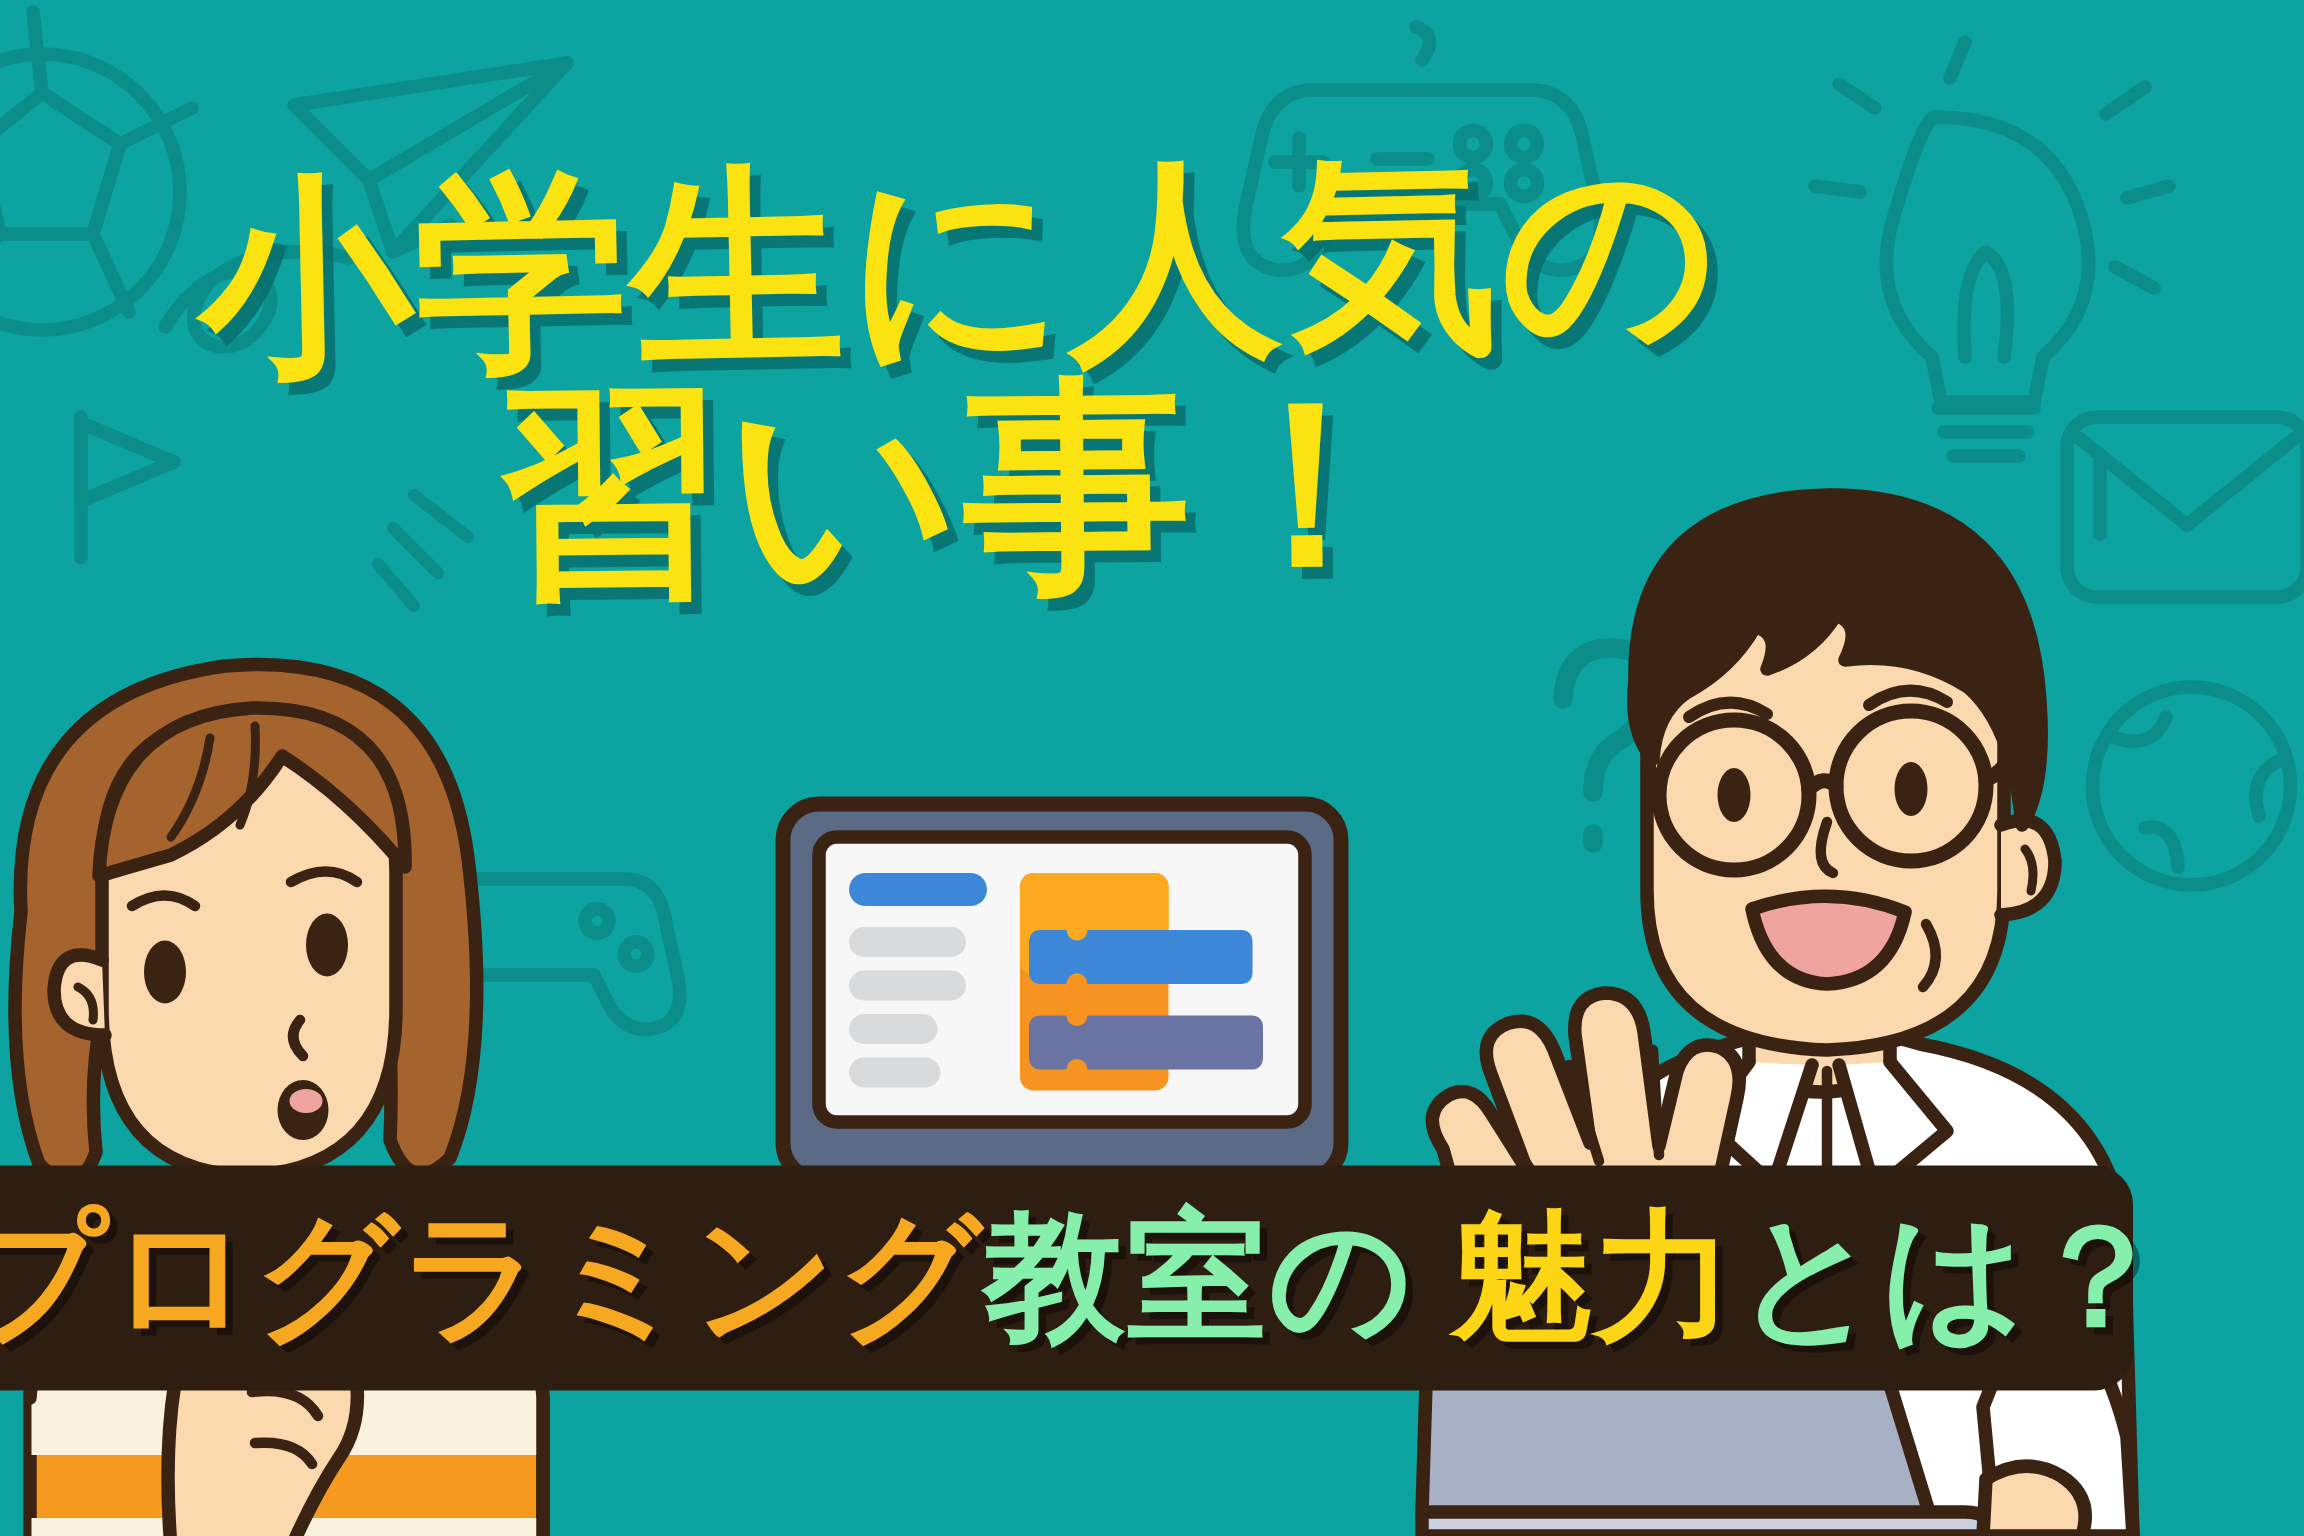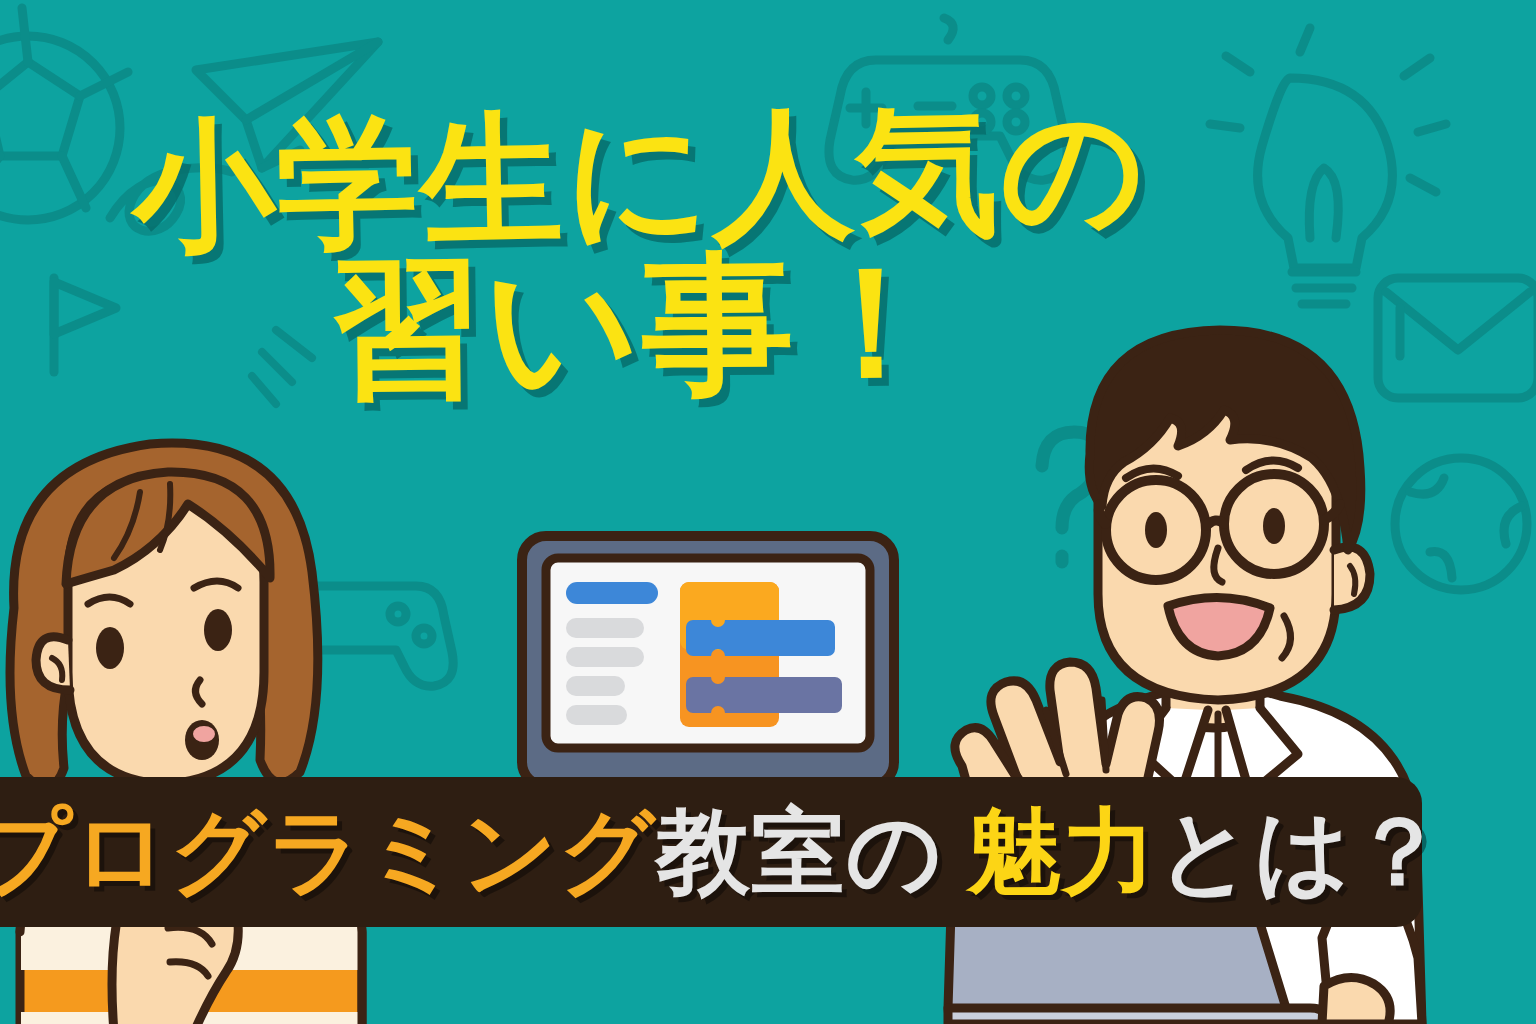--- a/index.html
+++ b/index.html
@@ -36,21 +36,21 @@
     background:#2E1E12;border-radius:26px;z-index:60;
     display:flex;align-items:center;justify-content:center;
   }
   .banner-inner{
     white-space:nowrap;font-weight:bold;font-size:94px;
     letter-spacing:1px;padding-left:40px;
     text-shadow:5px 5px 0 rgba(0,0,0,0.38);
     line-height:1;
   }
   .seg-orange{color:#F6A821;}
-  .seg-cream{color:#e5e5e5;}
+  .seg-cream{color:#86efac;}
   .seg-yellow{color:#FCD515;margin-left:24px;}
 
   
   .char{position:absolute;z-index:40;}
   .woman{left:-36px;top:372px;width:420px;height:660px;}
   .man{left:930px;top:318px;width:600px;height:706px;}
   .laptop-center{left:508px;top:530px;width:400px;height:268px;z-index:35;}
 
   svg{display:block;overflow:visible;}
 </style>

